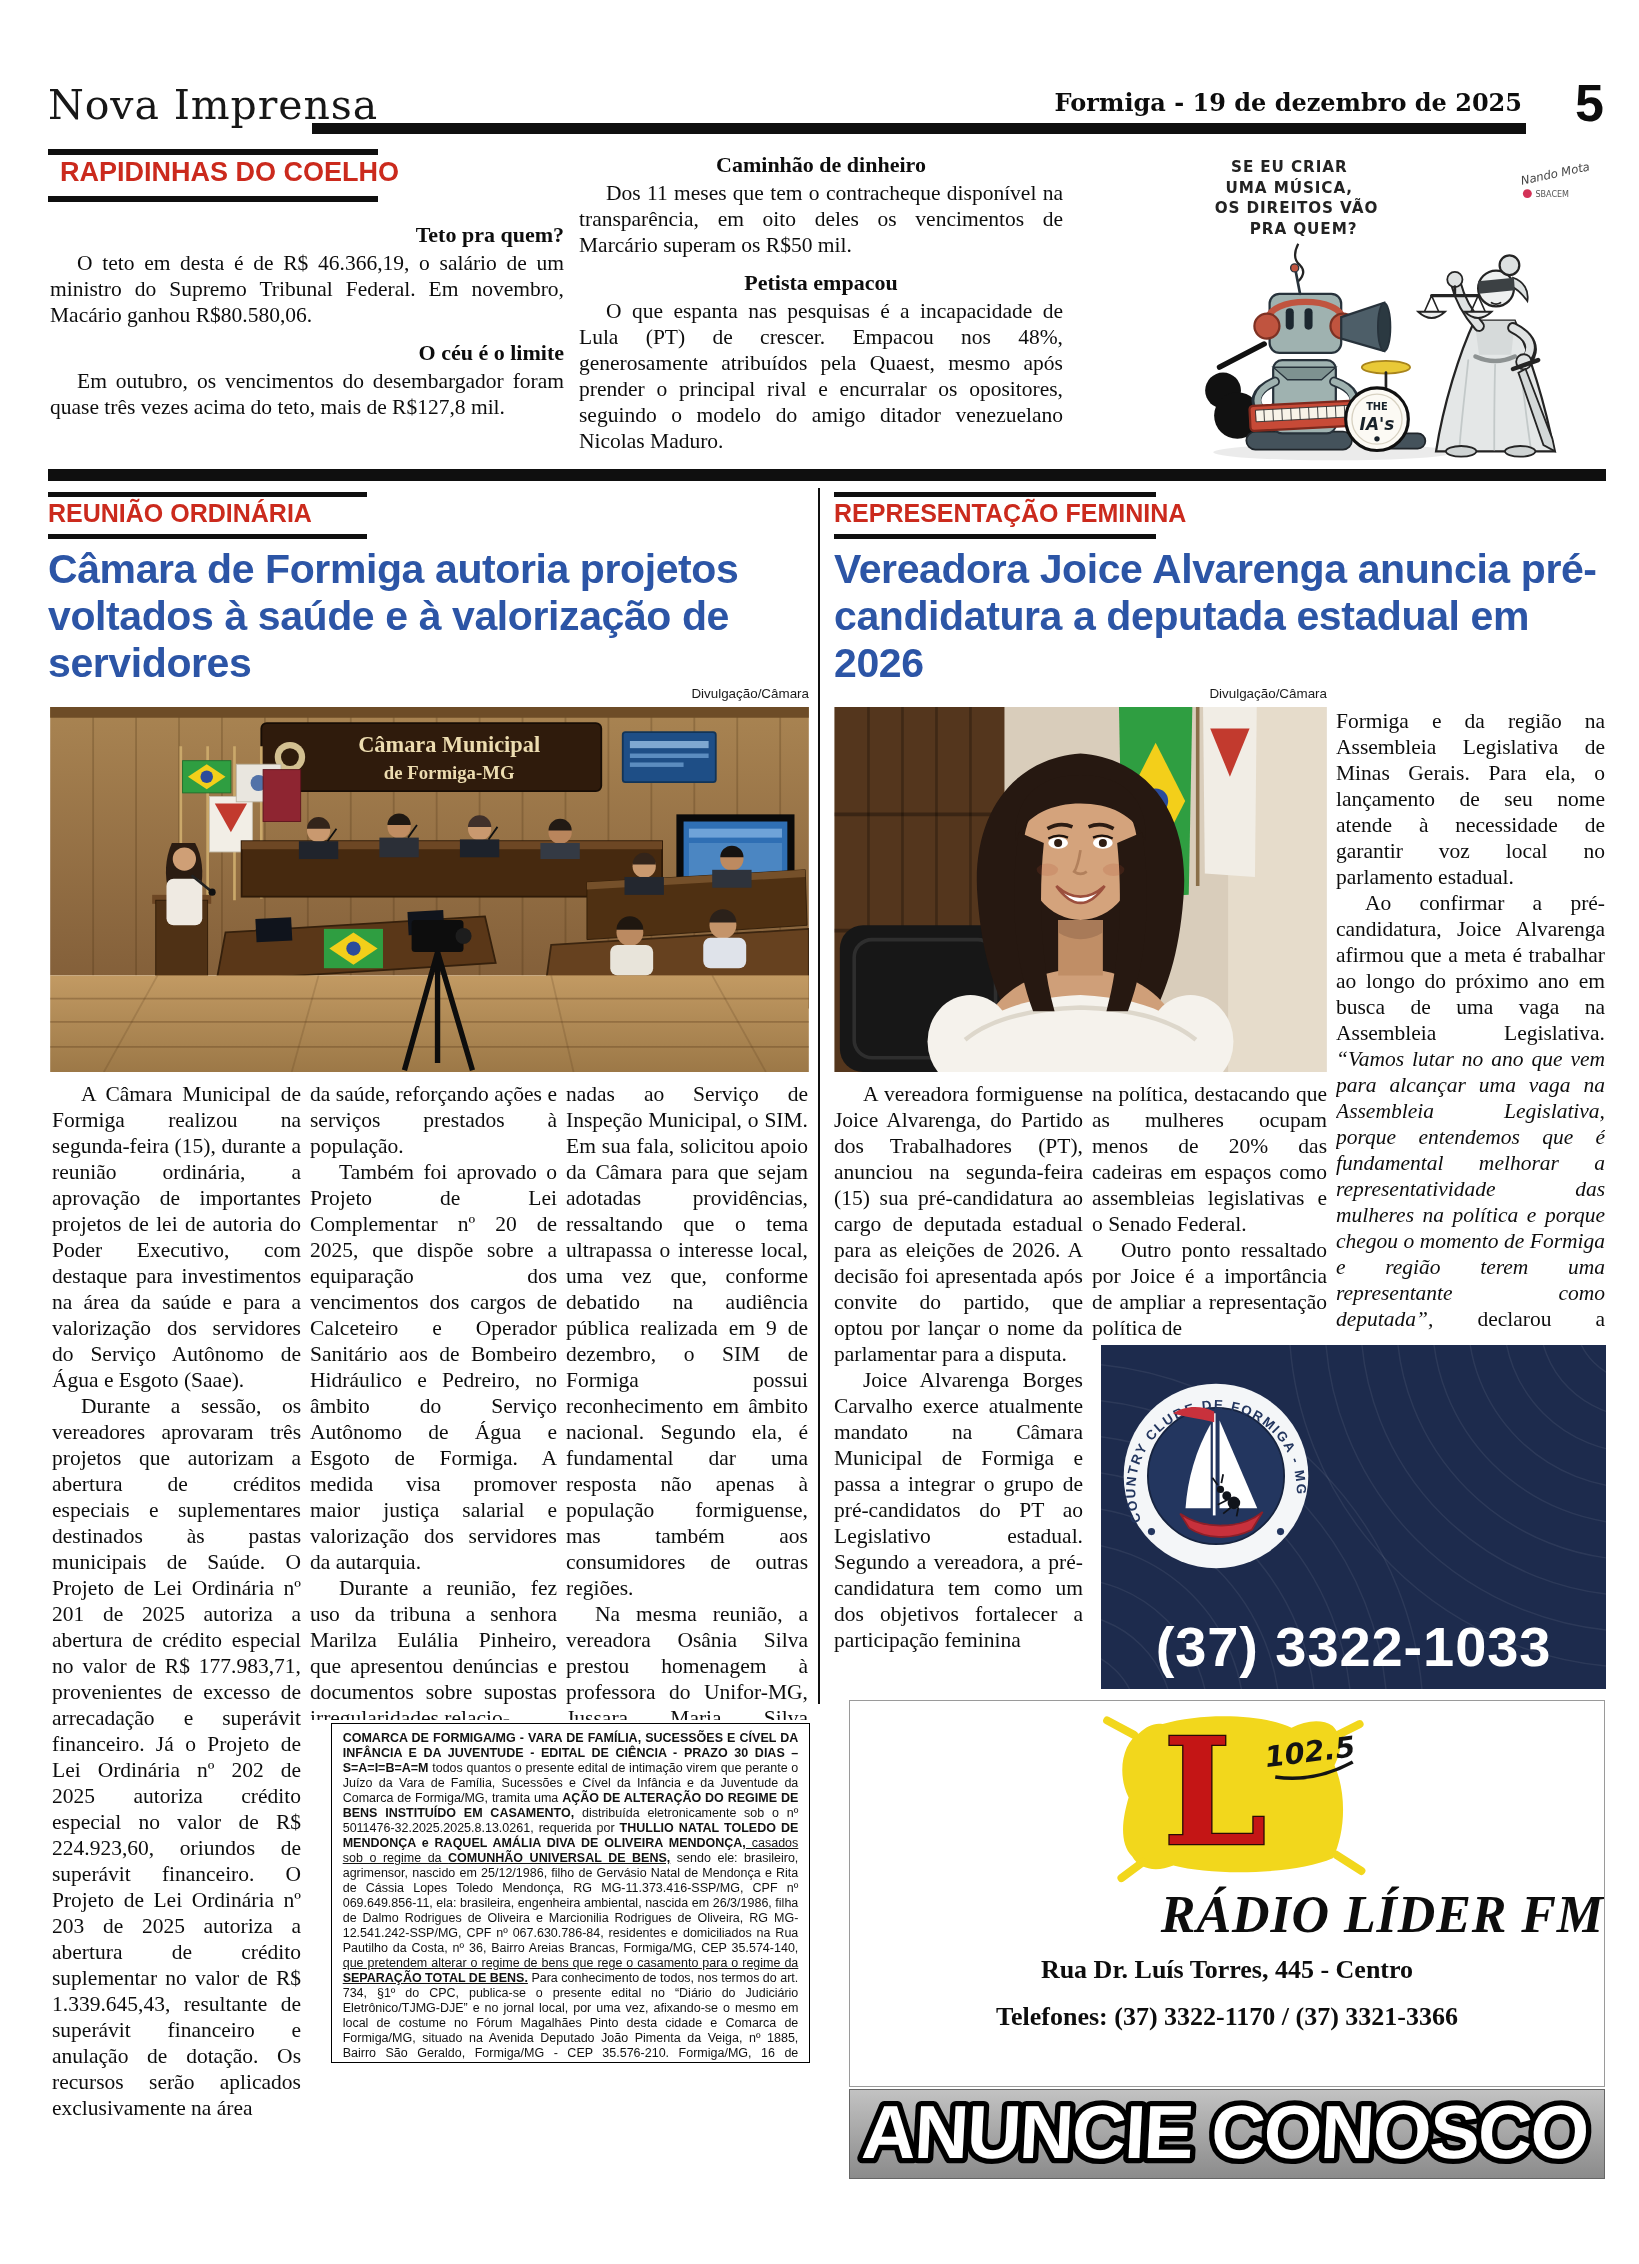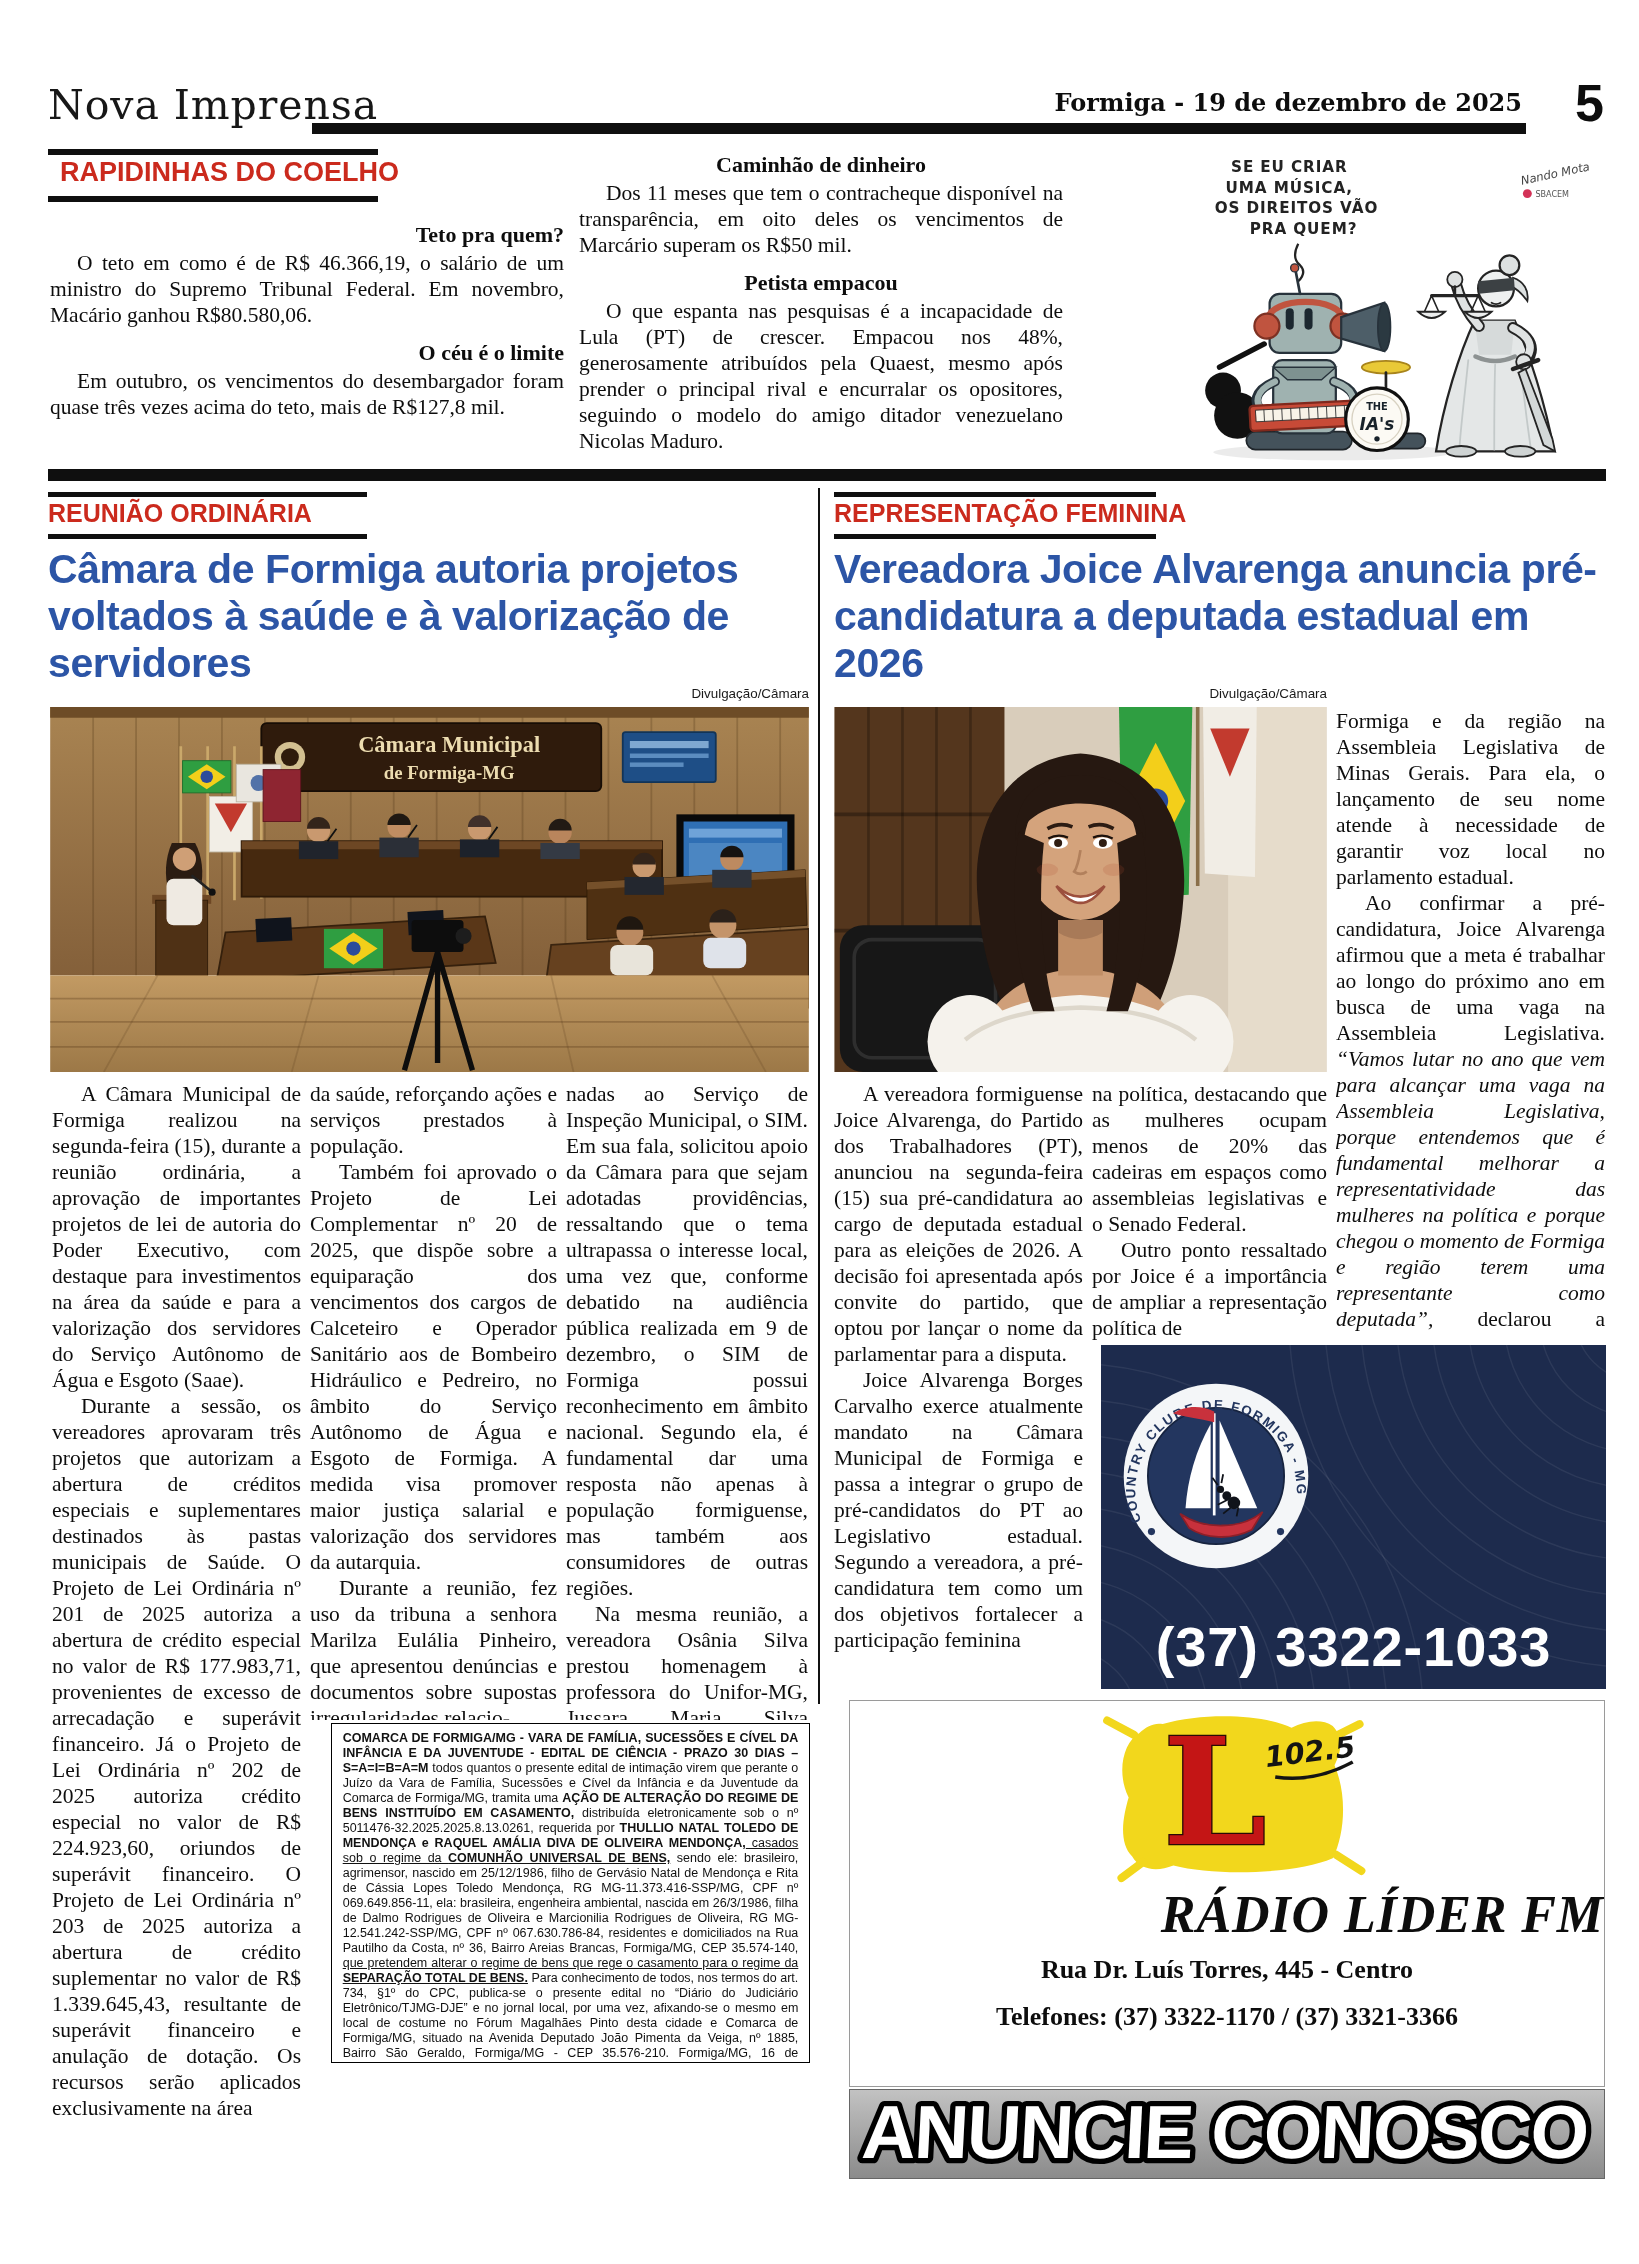--- a/index.html
+++ b/index.html
@@ -56,21 +56,21 @@
   <div class="abs bar mastrule"></div>
   <div class="abs date">Formiga - 19 de dezembro de 2025</div>
   <div class="abs pageno">5</div>
 
   <div class="abs bar" style="left:48px;top:149px;width:330px;height:6.3px;"></div>
   <div class="abs kicker rapkick">RAPIDINHAS DO COELHO</div>
   <div class="abs bar" style="left:48px;top:196px;width:330px;height:6.3px;"></div>
 
   <div class="abs rcol" style="left:50px;top:222px;width:514px;">
     <h3 class="rtitle first">Teto pra quem?</h3>
-    <p>O teto em como é de R$ 46.366,19, o salário de um ministro do Supremo Tribunal Federal. Em novembro, Macário ganhou R$80.580,06.</p>
+    <p>O teto em desta é de R$ 46.366,19, o salário de um ministro do Supremo Tribunal Federal. Em novembro, Macário ganhou R$80.580,06.</p>
     <h3 class="rtitle">O céu é o limite</h3>
     <p>Em outubro, os vencimentos do desembargador foram quase três vezes acima do teto, mais de R$127,8 mil.</p>
   </div>
   <div class="abs rcol" style="left:579px;top:152px;width:484px;">
     <h3 class="rtitle first" style="text-align:center;">Caminhão de dinheiro</h3>
     <p>Dos 11 meses que tem o contracheque disponível na transparência, em oito deles os vencimentos de Marcário superam os R$50 mil.</p>
     <h3 class="rtitle" style="text-align:center;">Petista empacou</h3>
     <p>O que espanta nas pesquisas é a incapacidade de Lula (PT) de crescer. Empacou nos 48%, generosamente atribuídos pela Quaest, mesmo após prender o principal rival e encurralar os opositores, seguindo o modelo do amigo ditador venezuelano Nicolas Maduro.</p>
   </div>
 

